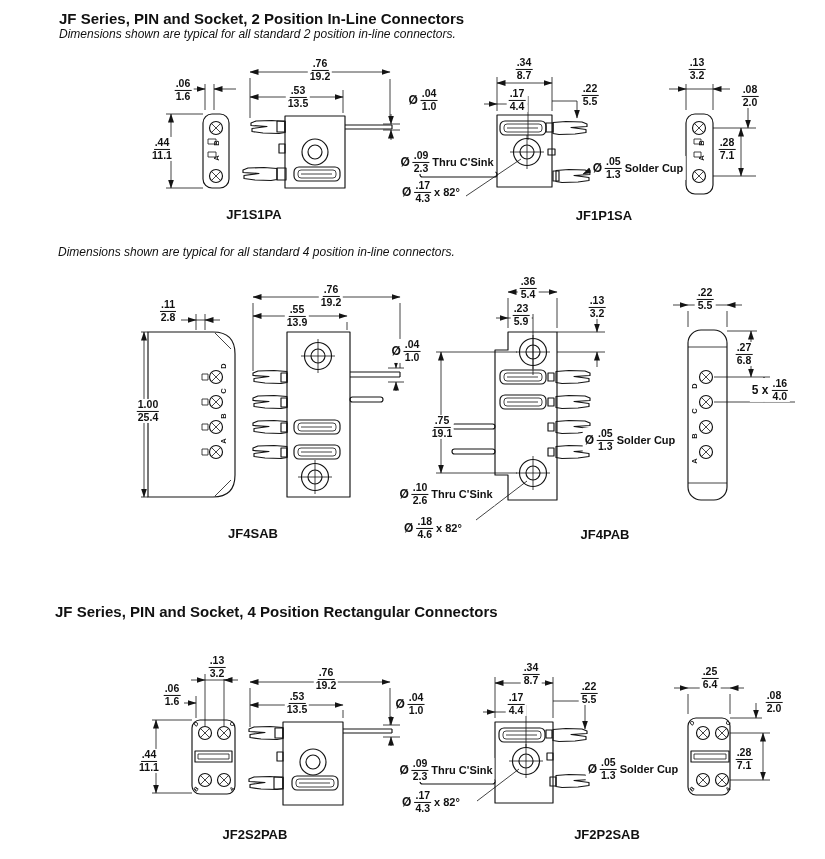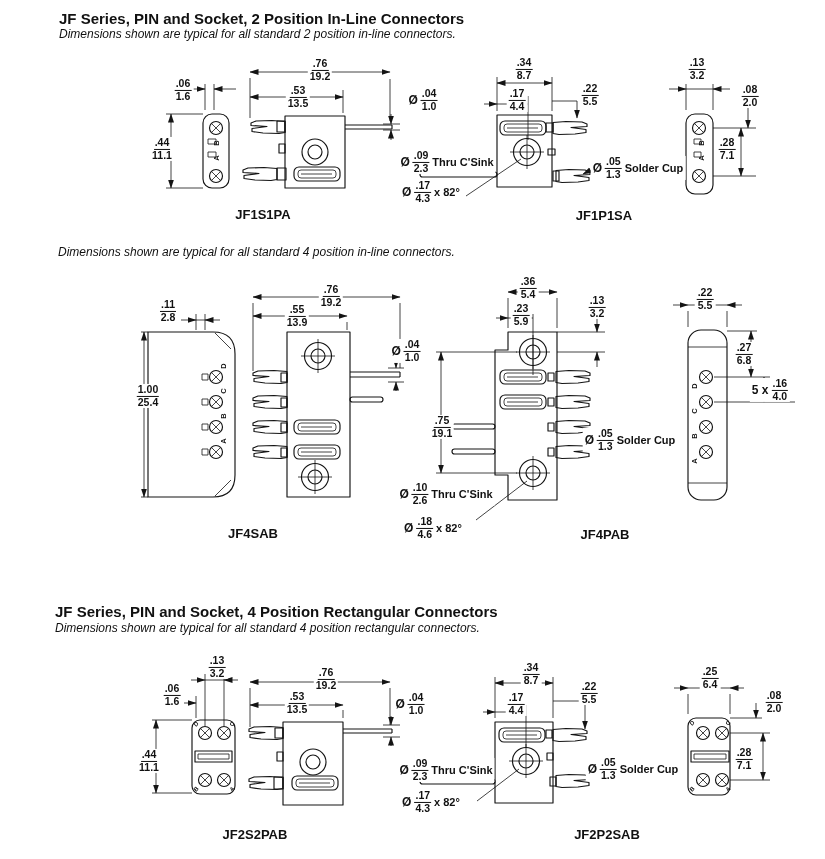--- a/index.html
+++ b/index.html
@@ -319,23 +319,22 @@
     <line class="thin" x1="730" y1="733" x2="770" y2="733"></line>
     <line class="thin" x1="730" y1="780" x2="770" y2="780"></line>
     <line class="thin" x1="763" y1="733" x2="763" y2="780" marker-start="url(#ar)" marker-end="url(#ar)"></line>
   </g>
 </svg>
 
 <div class="abs h1" style="left:59px;top:10px">JF Series, PIN and Socket, 2 Position In-Line Connectors</div>
 <div class="abs sub" style="left:59px;top:27px">Dimensions shown are typical for all standard 2 position in-line connectors.</div>
 <div class="abs sub" style="left:58px;top:245px">Dimensions shown are typical for all standard 4 position in-line connectors.</div>
 <div class="abs h1" style="left:55px;top:603px">JF Series, PIN and Socket, 4 Position Rectangular Connectors</div>
-<div class="abs sub" style="left:55px;top:621px">Dimensions shown are typical for all standard 4 position rectangular connectors.</div>
-
-<div class="abs plabel" style="left:263px;top:214px">JF1S1PA</div>
+
+<div class="abs plabel" style="left:254px;top:214px">JF1S1PA</div>
 <div class="abs plabel" style="left:604px;top:215px">JF1P1SA</div>
 <div class="abs plabel" style="left:253px;top:533px">JF4SAB</div>
 <div class="abs plabel" style="left:605px;top:534px">JF4PAB</div>
 <div class="abs plabel" style="left:255px;top:834px">JF2S2PAB</div>
 <div class="abs plabel" style="left:607px;top:834px">JF2P2SAB</div>
 
 <div class="abs dim" style="left:183px;top:90px">
       <span class="fr">
         <b class="i">.06</b>
         <b class="m">1.6</b>
@@ -426,21 +425,21 @@
         <b class="m">7.1</b>
       </span>
     </div>
 
 <div class="abs dim" style="left:168px;top:311px">
       <span class="fr">
         <b class="i">.11</b>
         <b class="m">2.8</b>
       </span>
     </div>
-<div class="abs dim" style="left:148px;top:396px">
+<div class="abs dim" style="left:148px;top:411px">
       <span class="fr">
         <b class="i">1.00</b>
         <b class="m">25.4</b>
       </span>
     </div>
 <div class="abs dim" style="left:331px;top:296px">
       <span class="fr">
         <b class="i">.76</b>
         <b class="m">19.2</b>
       </span>

